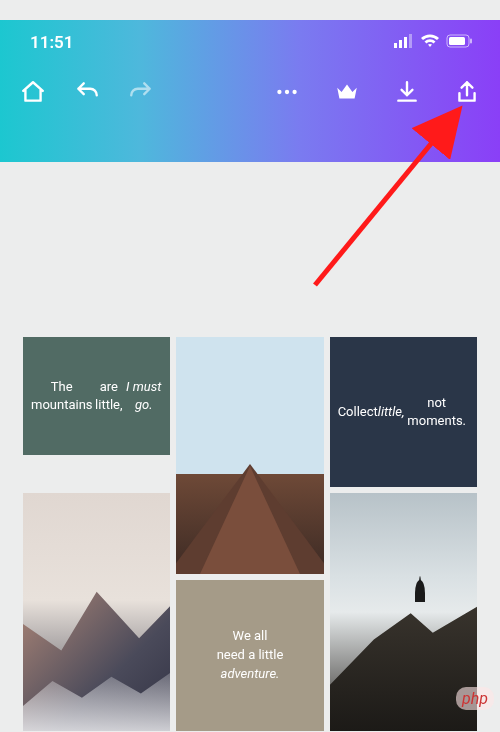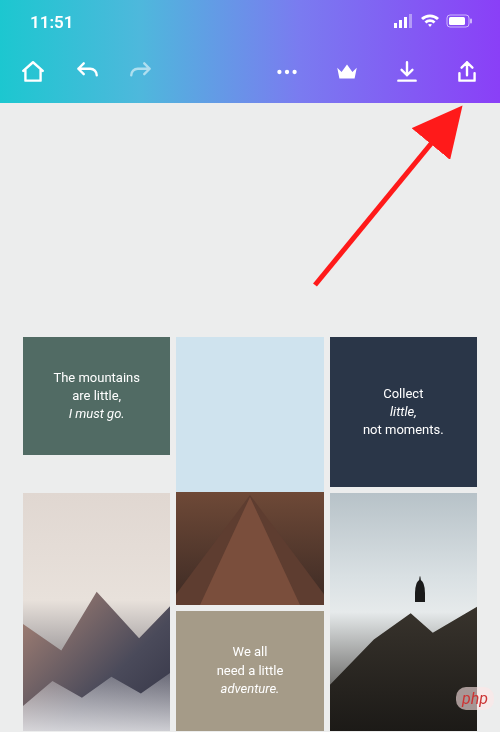--- a/index.html
+++ b/index.html
@@ -5,23 +5,24 @@
     * { margin: 0; padding: 0; box-sizing: border-box; }
     body {
       width: 500px;
       height: 732px;
       background: #eceded;
       font-family: -apple-system, BlinkMacSystemFont, "Segoe UI", Roboto, sans-serif;
       position: relative;
       overflow: hidden;
     }
     .header {
-      height: 103px;
+      height: 142px;
       background: linear-gradient(90deg, #1cc7d0 0%, #4eb8dc 28%, #7a7bf0 60%, #8a3ff7 100%);
       color: #fff;
+      margin-top: 20px;
     }
     .status-bar {
       height: 44px;
       display: flex;
       justify-content: space-between;
       align-items: center;
       padding: 0 26px 0 30px;
       font-size: 17px;
       font-weight: 600;
     }
@@ -45,40 +46,40 @@
     .canvas-area {
       position: absolute;
       left: 23px; right: 23px;
       top: 337px;
       display: grid;
       grid-template-columns: 1fr 1fr 1fr;
       grid-auto-rows: minmax(0, auto);
       gap: 6px;
     }
 
-    .tile { color: #fff; display: flex; flex-direction: column; align-items: center; justify-content: center; text-align: center; font-size: 13px; line-height: 1.4; padding: 10px 8px; }
+    .tile { color: #fff; display: flex; flex-direction: row; align-items: center; justify-content: center; text-align: center; font-size: 13px; line-height: 1.4; padding: 10px 8px; }
 
     .t1 { background: #516b64; grid-column: 1; height: 118px; }
     .t2-wrap { grid-column: 2; grid-row: 1 / span 2; display: flex; flex-direction: column; gap: 6px; }
     .t2a { flex: 1.6; position: relative; overflow: hidden; background: linear-gradient(to bottom, #cfe3ee 0%, #cfe3ee 58%, #6e4937 58%, #3c2a24 100%); }
     .t2a::before {
       content: ""; position: absolute; left: 50%; bottom: 0; transform: translateX(-50%);
       width: 0; height: 0;
       border-left: 82px solid transparent;
       border-right: 82px solid transparent;
       border-bottom: 110px solid #5e3d30;
     }
     .t2a::after {
       content: ""; position: absolute; left: 50%; bottom: 0; transform: translateX(-50%);
       width: 0; height: 0;
       border-left: 50px solid transparent;
       border-right: 50px solid transparent;
       border-bottom: 108px solid #7a4e3c;
     }
-    .t2b { background: #a59b88; height: 120px; display: flex; align-items: center; justify-content: center; text-align: center; font-size: 13px; color: #fff; line-height: 1.45; }
+    .t2b { background: #a59b88; height: 151px; display: flex; align-items: center; justify-content: center; text-align: center; font-size: 13px; color: #fff; line-height: 1.45; }
     .t3 { background: #2a3648; grid-column: 3; height: 150px; }
 
     .t4 { grid-column: 1; position: relative; height: 238px; overflow: hidden; background: linear-gradient(to bottom, #e0d7d1 0%, #e8e1db 45%, #3e3e4a 100%); }
     .t4::before { content: ""; position: absolute; left: -30%; bottom: 0; width: 160%; height: 65%;
       background: linear-gradient(135deg, #b88d7a 10%, #4a4a5a 60%, #27283a 100%);
       clip-path: polygon(0 55%, 18% 30%, 35% 48%, 50% 10%, 68% 40%, 82% 18%, 100% 50%, 100% 100%, 0 100%);
     }
     .t4::after { content:""; position:absolute; left:0; bottom:0; width:100%; height:35%;
       background: linear-gradient(to top, #f5f5f7cc, transparent);
       clip-path: polygon(0 70%, 20% 40%, 40% 60%, 60% 35%, 80% 55%, 100% 30%, 100% 100%, 0 100%);

